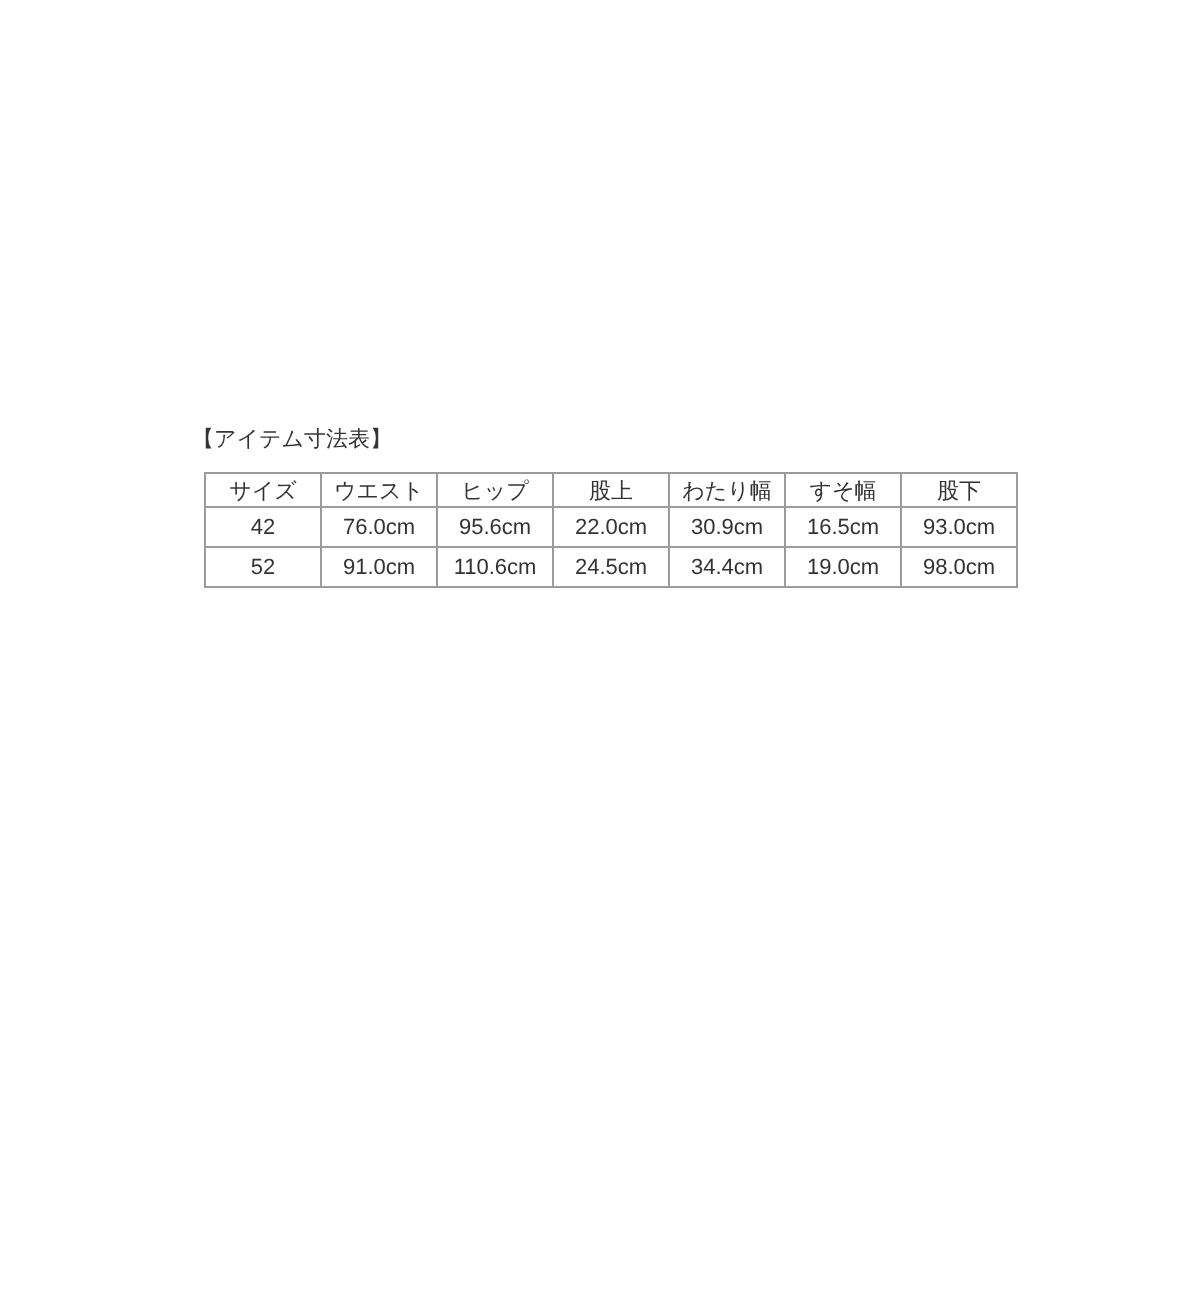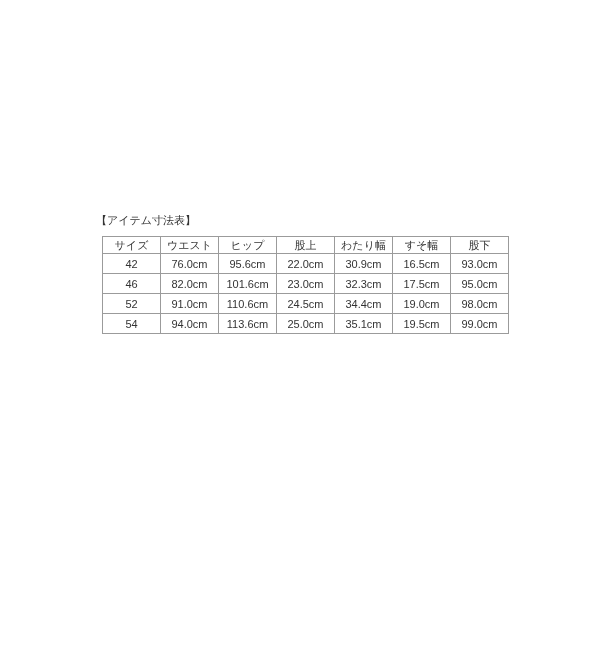--- a/index.html
+++ b/index.html
@@ -76,41 +76,23 @@
         <tr>
           <td>42</td>
           <td>76.0cm</td>
           <td>95.6cm</td>
           <td>22.0cm</td>
           <td>30.9cm</td>
           <td>16.5cm</td>
           <td>93.0cm</td>
         </tr>
         <tr>
-          <td>46</td>
-          <td>82.0cm</td>
-          <td>101.6cm</td>
-          <td>23.0cm</td>
-          <td>32.3cm</td>
-          <td>17.5cm</td>
-          <td>95.0cm</td>
-        </tr>
-        <tr>
           <td>52</td>
           <td>91.0cm</td>
           <td>110.6cm</td>
           <td>24.5cm</td>
           <td>34.4cm</td>
           <td>19.0cm</td>
           <td>98.0cm</td>
         </tr>
-        <tr>
-          <td>54</td>
-          <td>94.0cm</td>
-          <td>113.6cm</td>
-          <td>25.0cm</td>
-          <td>35.1cm</td>
-          <td>19.5cm</td>
-          <td>99.0cm</td>
-        </tr>
       </tbody>
   </table>
 </div>
 
 </body></html>

